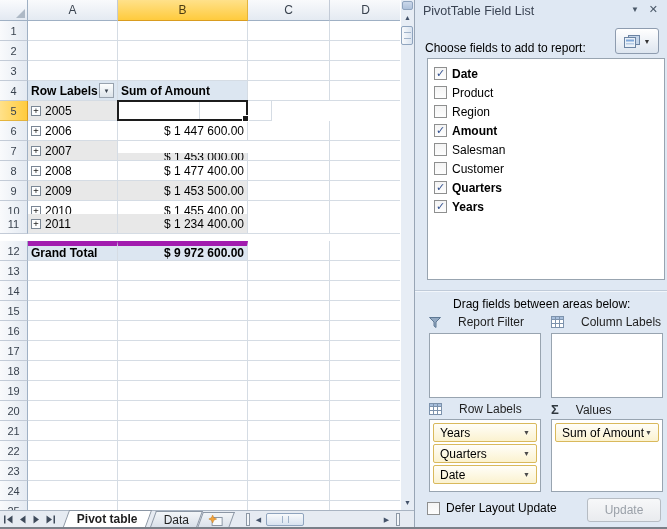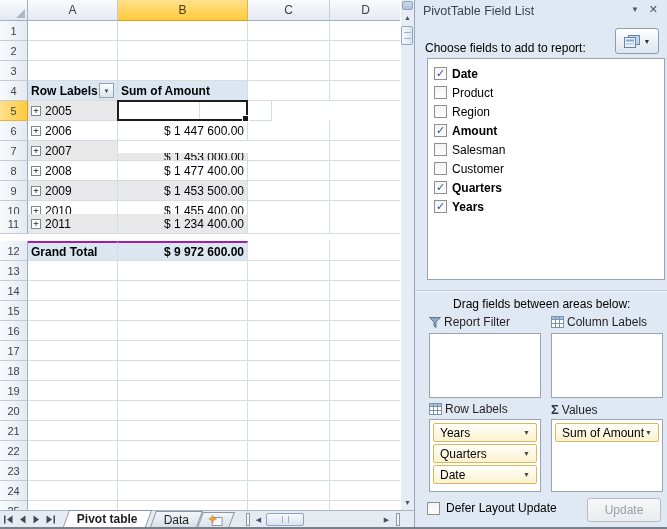--- a/index.html
+++ b/index.html
@@ -22,21 +22,21 @@
   .rowhead{width:28px;box-sizing:border-box;background:linear-gradient(90deg,#F9FAFC,#E4EAF2);
           border-right:1px solid #9FB0C4;border-bottom:1px solid #C3CBD7;color:#39424E;
           display:flex;align-items:center;justify-content:center;font-size:11px;}
   .rowhead.selected{background:linear-gradient(90deg,#FFE18A,#FFCB3D);border-right:1px solid #D99C1F;
           border-bottom:1px solid #E4B43C;}
   .cell{box-sizing:border-box;border-right:1px solid #D5DCE4;border-bottom:1px solid #D5DCE4;
           padding:0 3px;display:flex;align-items:center;overflow:hidden;white-space:nowrap;background:#fff;}
   .cell.value{justify-content:flex-end;}
   .cell.pivot-head{background:#DCE6F1;font-weight:bold;}
   .cell.band{background:#E8E8E8;}
-  .cell.total{background:#DCE6F1;font-weight:bold;border-top:2px solid #a21caf;}
+  .cell.total{background:#DCE6F1;font-weight:bold;border-top:5px solid #a21caf;}
   .expand{width:10px;height:10px;box-sizing:border-box;border:1px solid #7A8694;background:#FCFDFE;
           color:#222;font-size:9px;line-height:7px;text-align:center;margin-right:4px;flex:none;
           font-family:"DejaVu Sans Mono",monospace;}
   .filter-btn{margin-left:auto;width:15px;height:15px;box-sizing:border-box;border:1px solid #98A2AE;
           background:linear-gradient(#FDFEFE,#DCE3EA);display:flex;align-items:center;justify-content:center;
           font-size:6px;color:#39424E;flex:none;}
   .sel{position:absolute;left:117px;top:100px;width:131px;height:21px;border:2px solid #1C1C1C;
           box-sizing:border-box;}
   .sel-handle{position:absolute;right:-3px;bottom:-3px;width:5px;height:5px;background:#1C1C1C;border:1px solid #fff;}
 
@@ -83,21 +83,21 @@
   .choose-label{position:absolute;top:41px;left:10px;}
   .fields-box{position:absolute;left:12px;top:58px;width:238px;height:222px;background:#fff;
           border:1px solid #98A4B0;box-sizing:border-box;padding:5px 6px;}
   .field-item{height:19px;display:flex;align-items:center;gap:5px;}
   .checkbox{width:13px;height:13px;box-sizing:border-box;border:1px solid #8E8F8F;flex:none;
           background:linear-gradient(#F4F4F4,#FDFDFD);display:flex;align-items:center;justify-content:center;
           font-size:11px;font-weight:bold;color:#33518F;line-height:1;}
   .bold{font-weight:bold;}
   .divider{position:absolute;left:0;right:0;top:290px;border-top:1px solid #C0CBD9;border-bottom:1px solid #F2F6FB;}
   .drag-label{position:absolute;top:297px;left:10px;margin-left:28px;}
-  .area-label{position:absolute;display:flex;align-items:center;gap:3px;color:#1F1F1F;}
+  .area-label{position:absolute;display:flex;align-items:center;gap:17px;color:#1F1F1F;}
   .sigma{font-weight:bold;font-size:13px;color:#30383F;}
   .drop-box{position:absolute;background:#fff;border:1px solid #98A4B0;box-sizing:border-box;padding-top:1px;}
   .fbtn{height:19px;margin:2px 3px 0 3px;box-sizing:border-box;border:1px solid #D9B95C;border-radius:2px;
           background:linear-gradient(#FFFEF9,#FBF2CF);display:flex;align-items:center;justify-content:space-between;
           padding:0 6px;}
   .fbtn-arrow{font-size:7px;color:#4A4A4A;}
   .defer-row{position:absolute;left:12px;top:501px;display:flex;align-items:center;gap:6px;}
   .update-btn{position:absolute;right:6px;top:498px;width:72px;height:22px;border:1px solid #B6BCC3;border-radius:3px;
           background:linear-gradient(#F7F8F9,#E9EBEE);color:#9AA0A8;display:flex;align-items:center;justify-content:center;}
   .bottom-edge{position:absolute;left:0;top:527px;width:667px;height:2px;background:#7A8089;z-index:9;}

